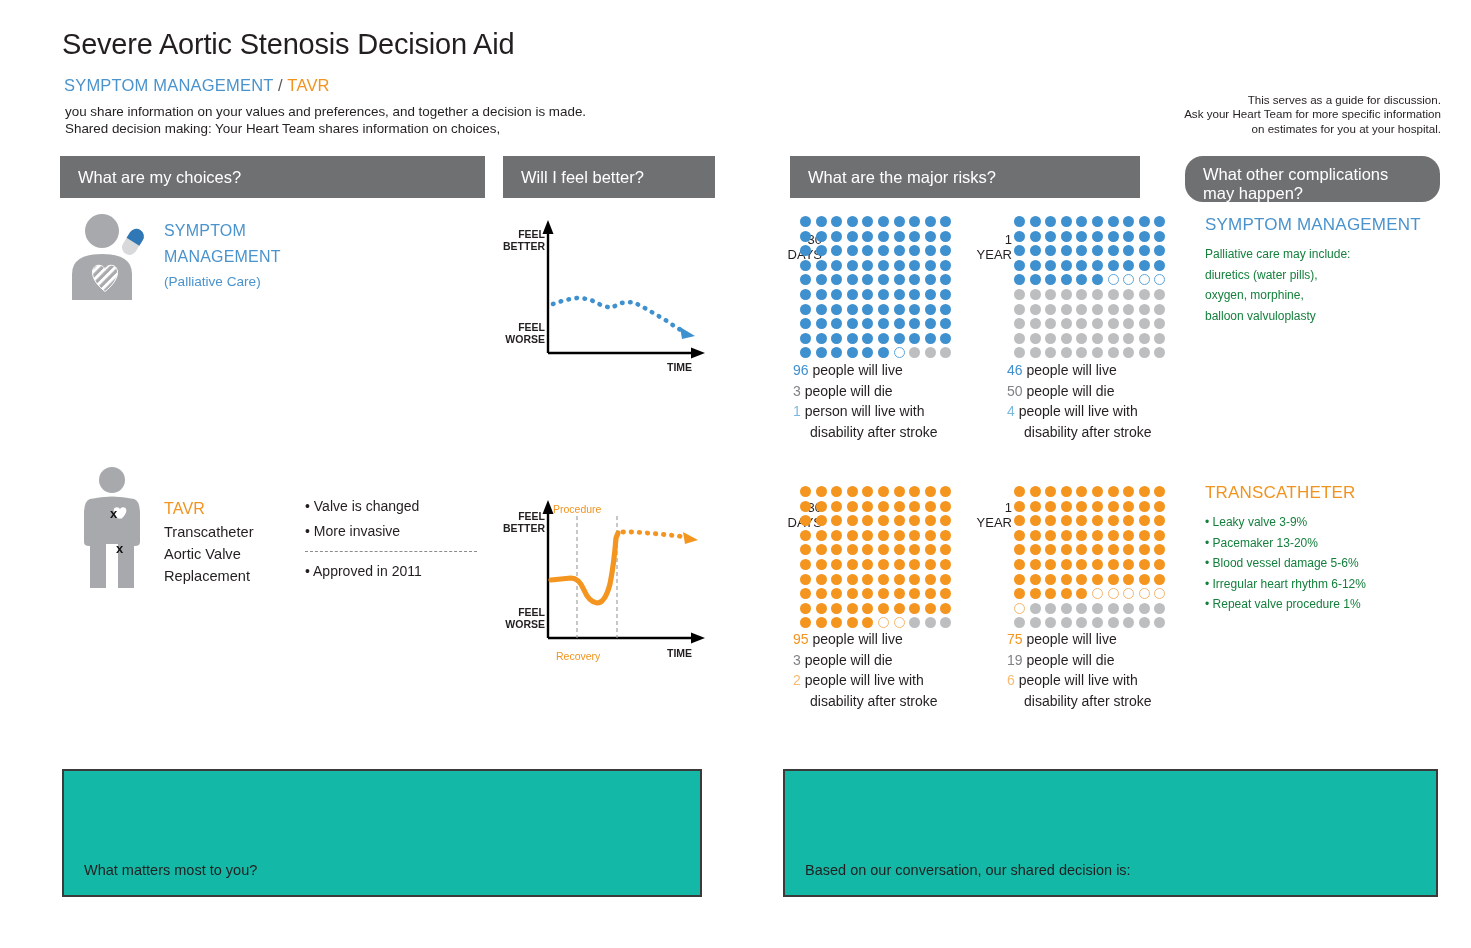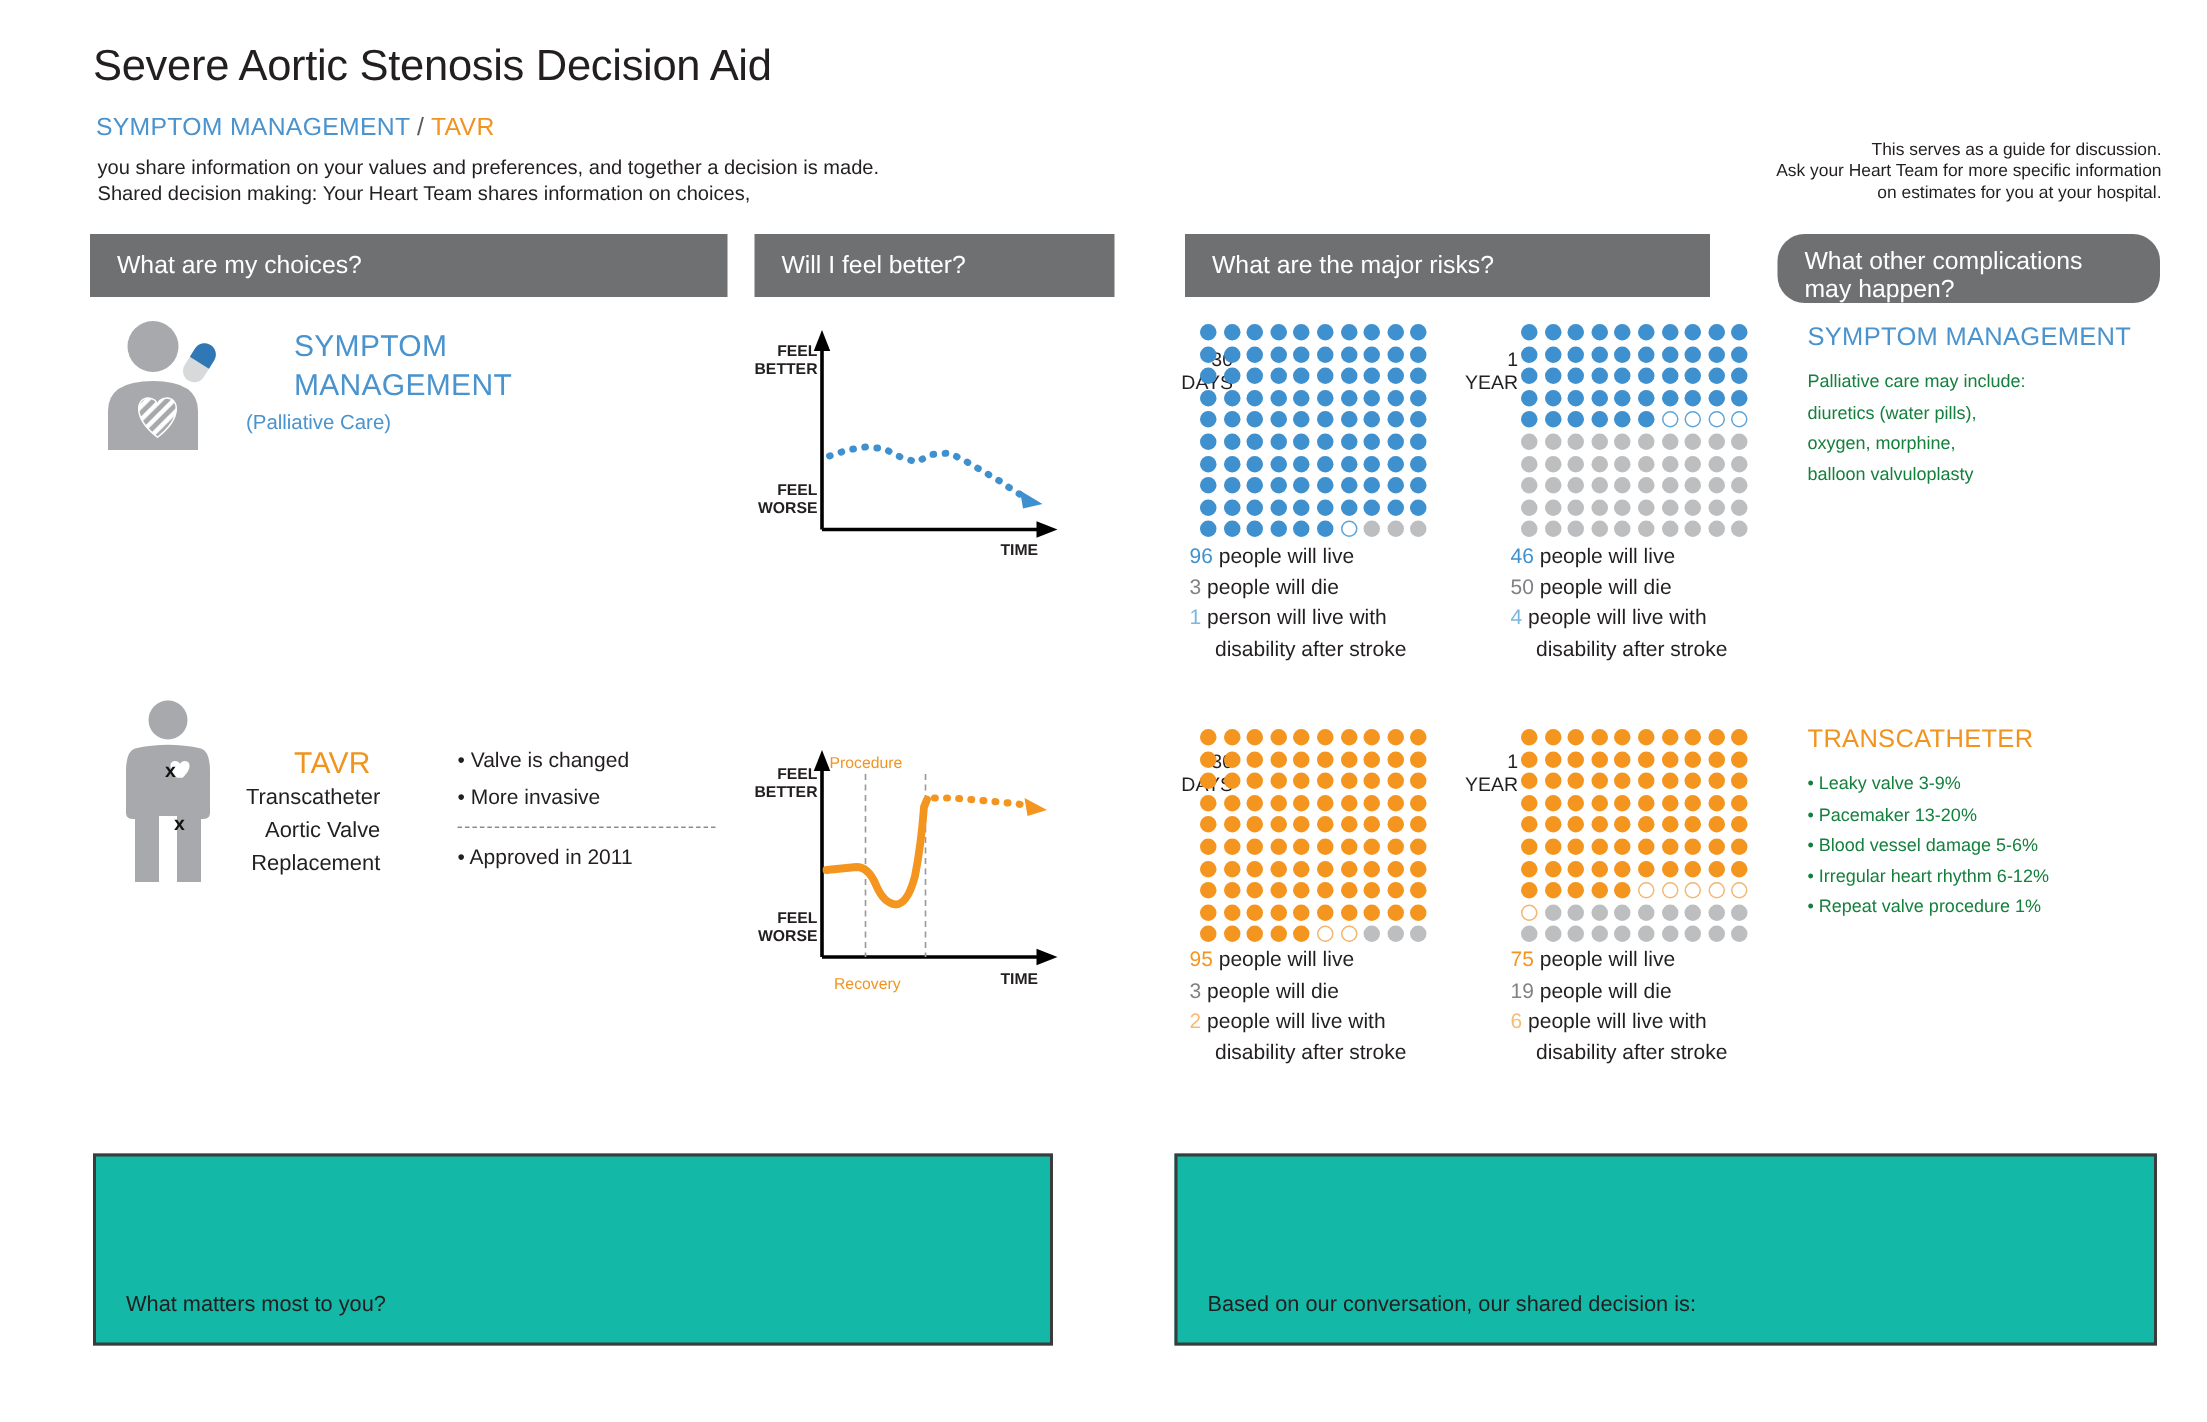--- a/index.html
+++ b/index.html
@@ -42,36 +42,35 @@
   
   .bar {
     position: absolute; background: #6f7072;
     color: #ffffff; font-size: 16.5px;
     display: flex; align-items: center;
     padding-left: 18px; box-sizing: border-box;
   }
   .bar.two-line { line-height: 19px; display: block; padding-top: 9px; }
 
   #bar-choices { left: 60px;  top: 156px; width: 425px; height: 42px; }
-  #bar-better  { left: 503px; top: 156px; width: 240px; height: 42px; }
+  #bar-better  { left: 503px; top: 156px; width: 212px; height: 42px; }
   #bar-risks   { left: 790px; top: 156px; width: 350px; height: 42px; }
   #bar-compl   { left: 1185px;top: 156px; width: 255px; height: 46px; border-radius: 18px; }
 
   .figure { position: absolute; }
 
   .opt-name {
     position: absolute;
-    font-size: 20px; line-height: 26px; letter-spacing: 0.2px; margin-left: 32px;
+    font-size: 16px; line-height: 26px; letter-spacing: 0.2px;
   }
   .opt-name.blue   { color: #4a93cd; }
   .opt-name.orange { color: #f0941f; }
   .opt-sub {
     position: absolute; font-size: 13.6px; line-height: 20px;
     color: #4a93cd;
-    text-align: right;
   }
   .opt-sub.dark { color: #231f20; font-size: 14.6px; line-height: 22px; }
 
   .bullets { position: absolute; font-size: 14px; line-height: 25px; color: #231f20; }
   .bullets .b { white-space: nowrap; }
   .bullets .b2 { line-height: 20px; }
   .divider {
     border-top: 1px dashed #8c8c8c; height: 0;
     margin: 7px 0 9px 0; width: 172px;
   }

